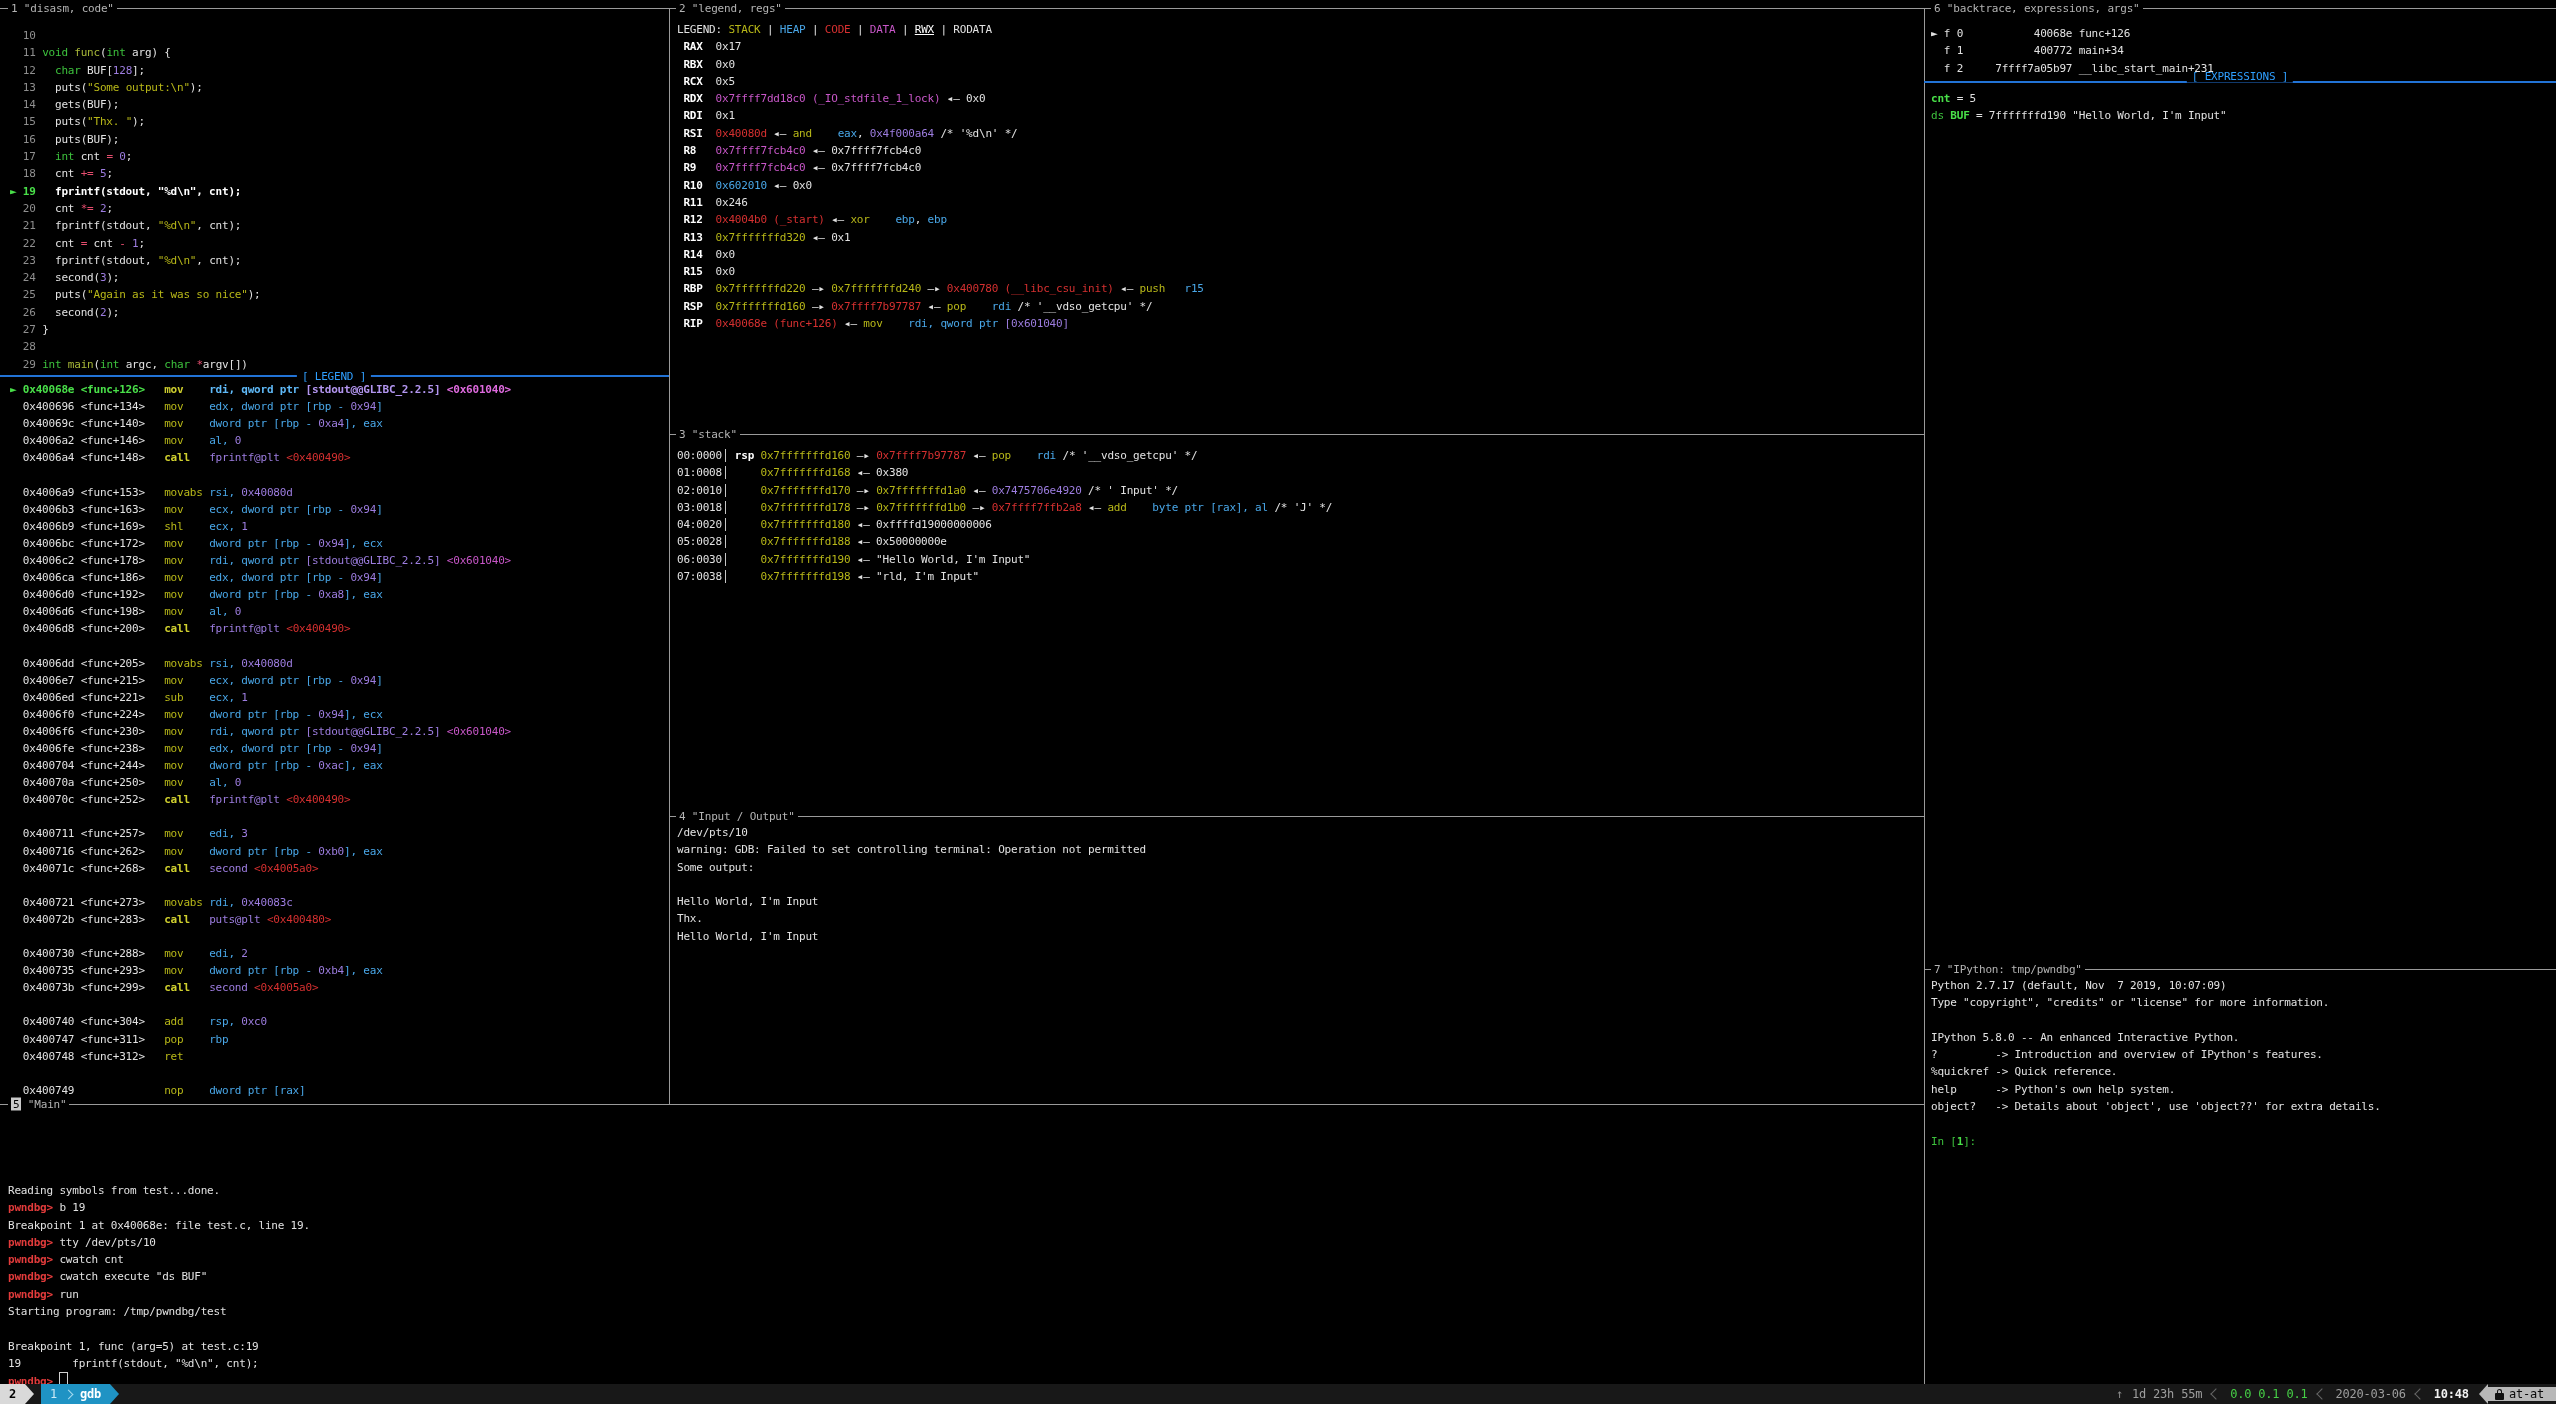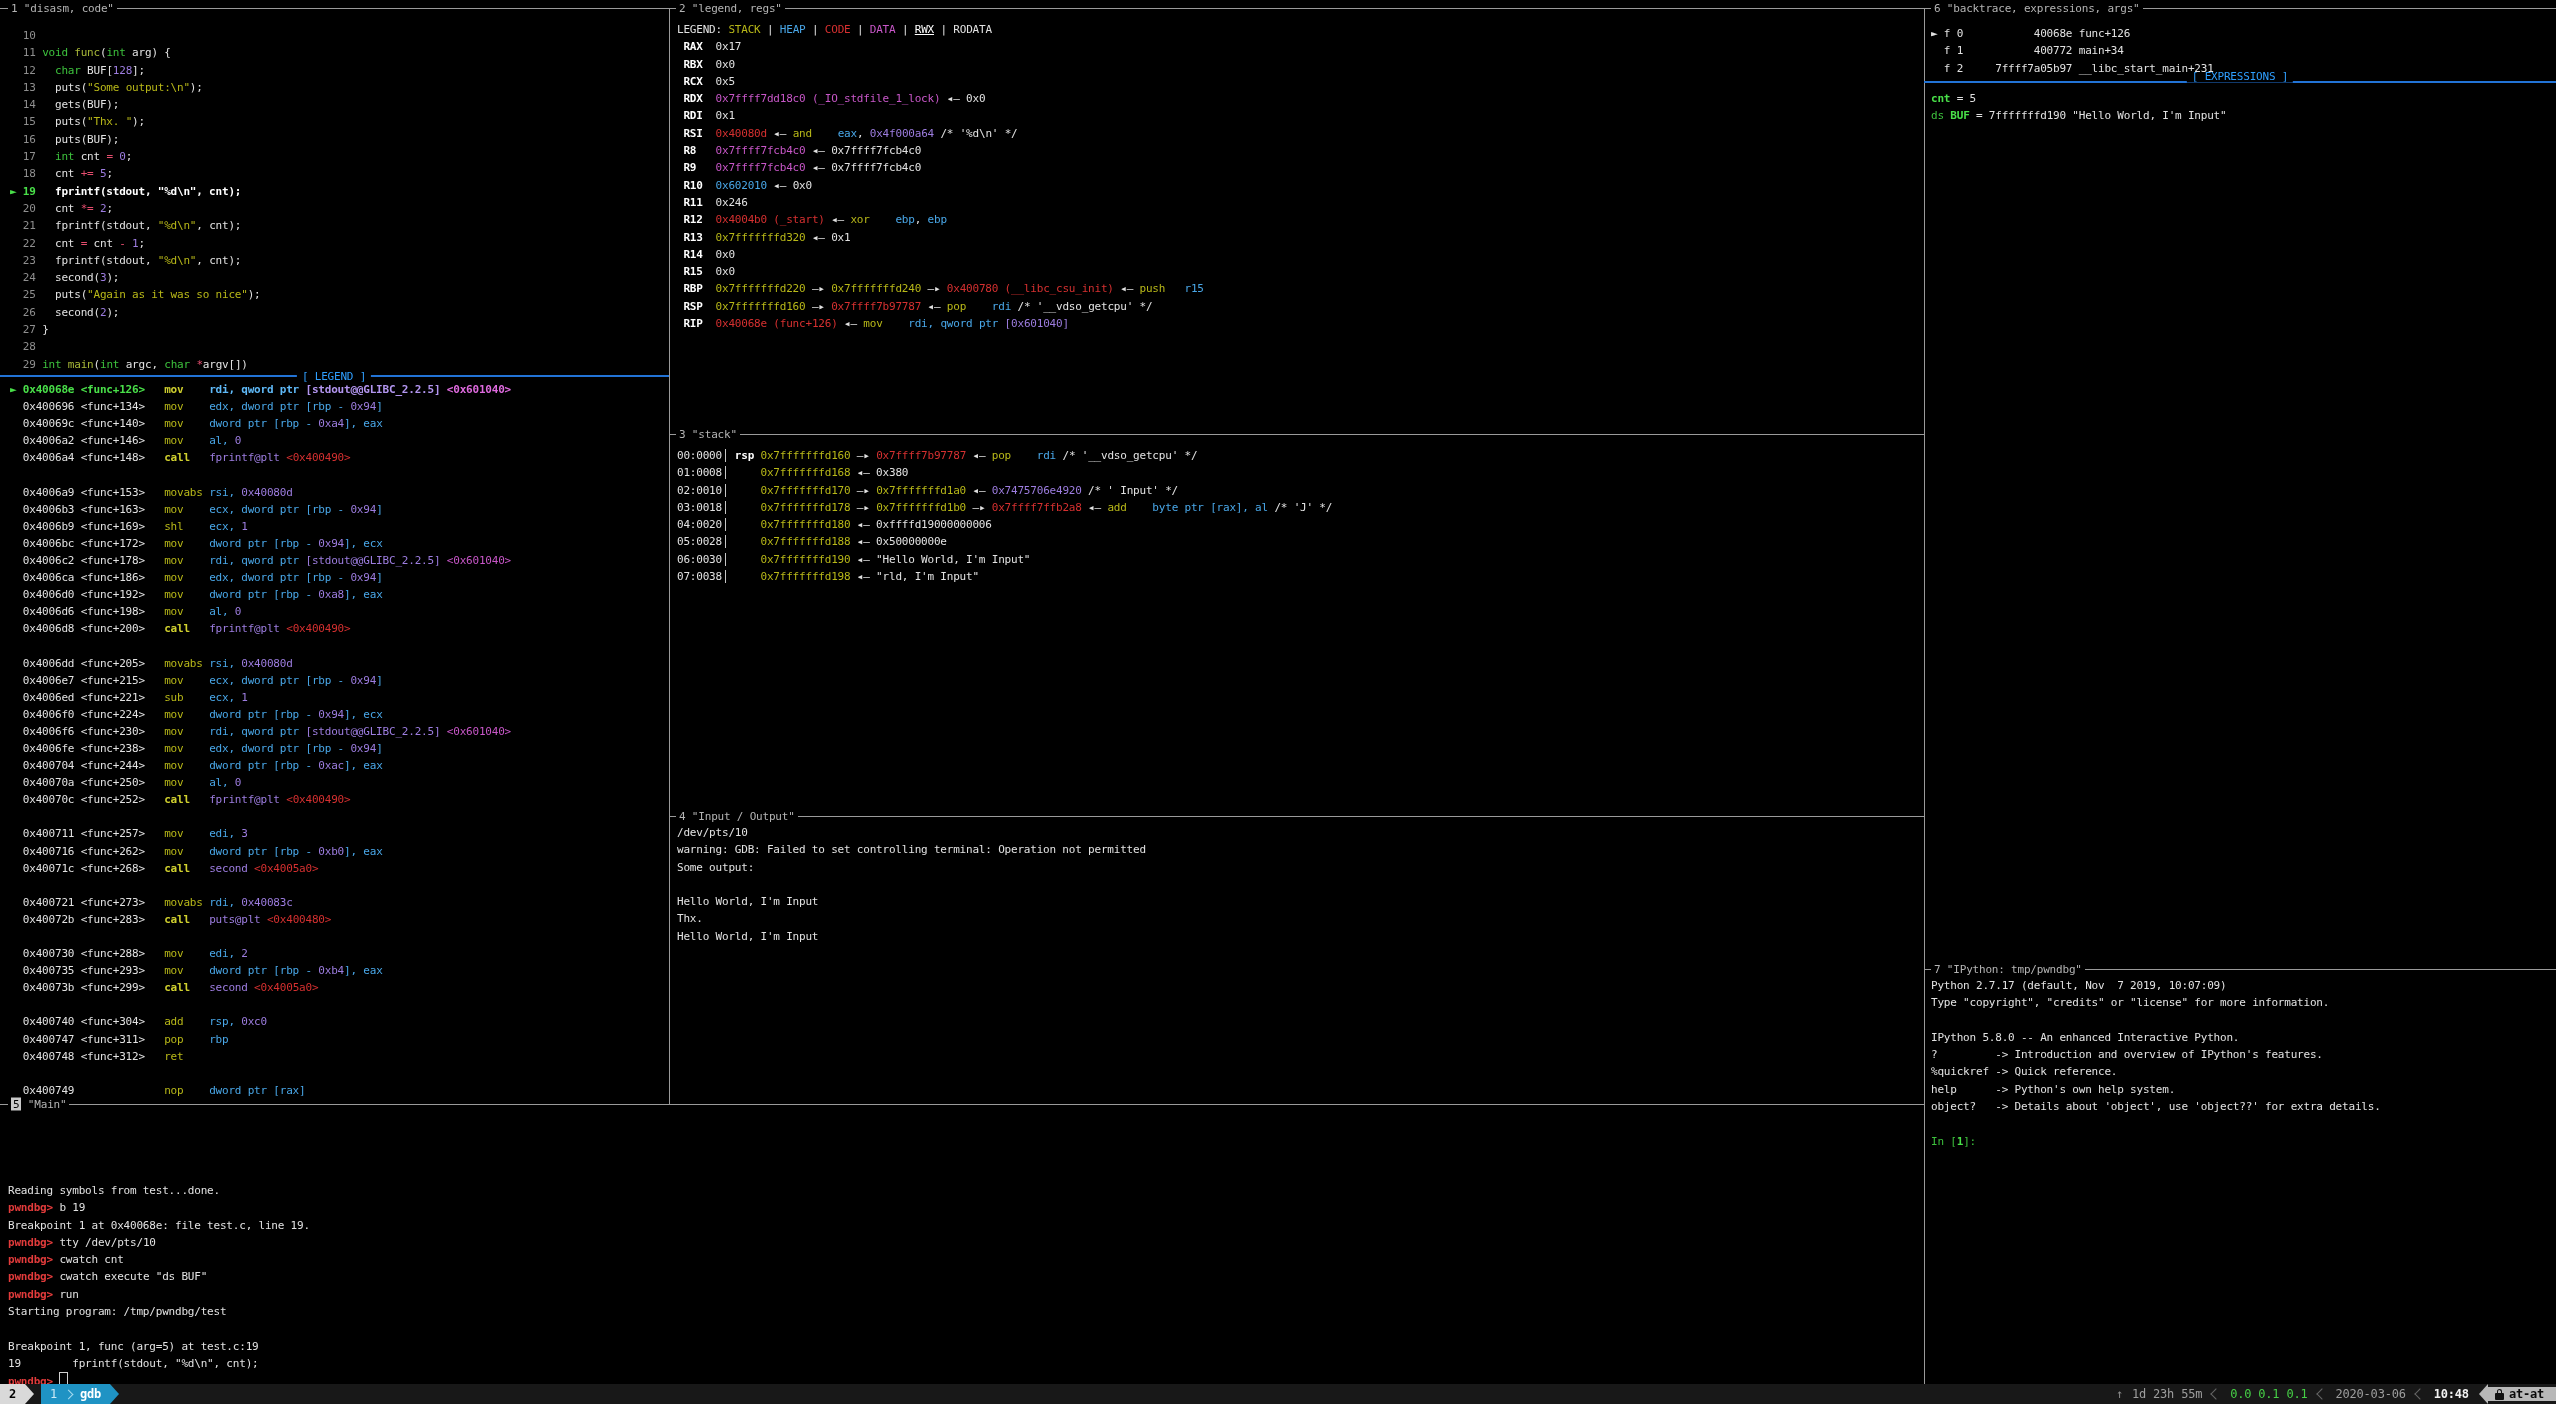--- a/index.html
+++ b/index.html
@@ -47,21 +47,21 @@
   .tri-window{border-left:9px solid #1f93c4;}
   .win-index{color:#cdeaf6;}
   .win-sep{width:6px;height:6px;border-right:1.5px solid #a8dcf0;border-top:1.5px solid #a8dcf0;transform:rotate(45deg);margin:0 8px;}
   .win-name{color:#fff;font-weight:bold;}
   .sb-right{display:flex;align-items:center;color:#9e9e9e;}
   .sb-sep{width:7px;height:7px;border-left:1px solid #666;border-bottom:1px solid #666;transform:rotate(45deg);margin:0 10px;}
   .up-arrow{color:#8b8b8b;margin-right:9px;}
   .load{color:#46d046;font-weight:normal;}
   .time{color:#f2f2f2;font-weight:bold;}
   .tri-host{width:0;height:0;border-top:10px solid transparent;border-bottom:10px solid transparent;border-right:9px solid #b8b8b8;margin-left:10px;}
-  .seg-host{background:#b8b8b8;color:#0a0a0a;font-weight:bold;display:flex;align-items:center;padding:0 12px 0 7px;}
+  .seg-host{background:#b8b8b8;color:#0a0a0a;font-weight:normal;display:flex;align-items:center;padding:0 12px 0 7px;}
   .lock{display:inline-block;position:relative;width:9px;height:11px;margin-right:5px;}
   .lock::before{content:"";position:absolute;top:0;left:2px;width:5px;height:5px;border:1.5px solid #111;border-bottom:none;border-radius:3px 3px 0 0;box-sizing:border-box;}
   .lock::after{content:"";position:absolute;bottom:0;left:0;width:9px;height:7px;background:#111;border-radius:1px;}
 </style>
 </head>
 <body>
 
 <div class="pane" style="left:0;top:0;width:669px;height:1104px;"></div>
 <div class="pane" style="left:669px;top:0;width:1255px;height:434px;"></div>
 <div class="pane" style="left:669px;top:434px;width:1255px;height:382px;"></div>

